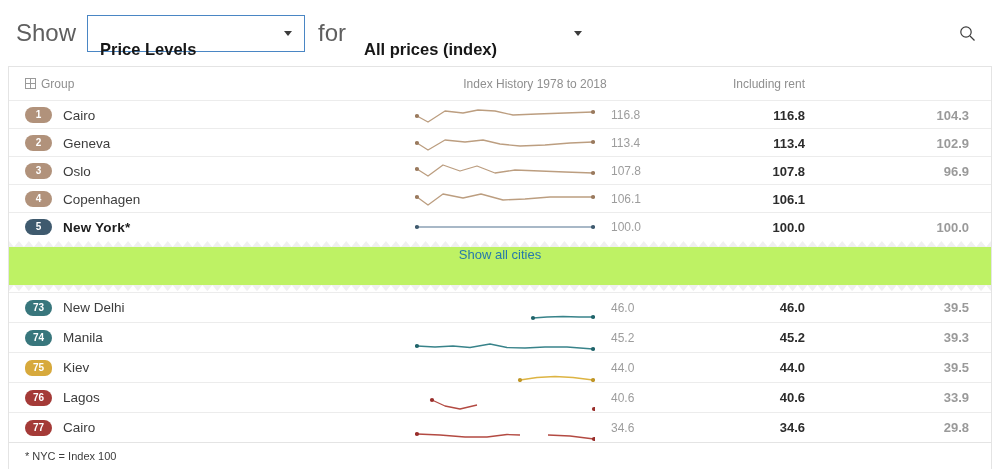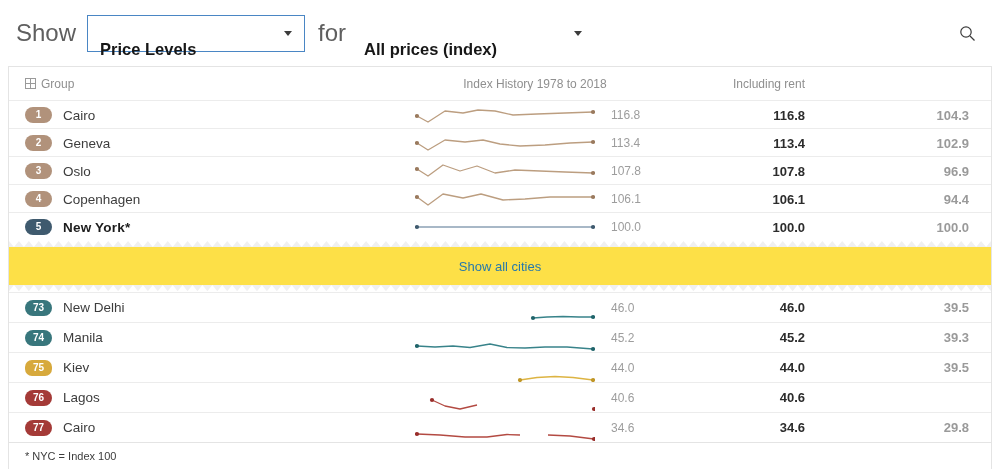--- a/index.html
+++ b/index.html
@@ -117,23 +117,23 @@
   .cell-spark { line-height: 0; }
   .cell-sparkval { font-size: 12px; color: #9d9d9d; padding-left: 16px; }
   .cell-excl { text-align: right; font-size: 13px; font-weight: bold; color: #2c2c2c; }
   .cell-incl { text-align: right; font-size: 13px; font-weight: 600; color: #9a9a9a; }
 
   
   .separator { height: 52px; }
   .zz-edge { display: block; width: 100%; height: 7px; }
   .zz-band {
     height: 38px;
-    background: #fde047;
+    background: #bef264;
     display: flex;
-    align-items: center;
+    align-items: flex-start;
     justify-content: center;
   }
   .show-all {
     font-size: 13px;
     color: #2679ab;
     cursor: pointer;
   }
 
   
   .footnote-row {
@@ -242,21 +242,20 @@
     </div>
     <div class="cell-spark">
       <svg viewBox="0 0 180 28" width="180" height="28">
             <polyline points="2,12 13,20 28,9 48,13 66,9 88,15 110,14 135,12 158,12 178,12" fill="none" stroke="#bc9e80" stroke-width="1.3" stroke-linejoin="round"></polyline>
             <circle cx="2" cy="12" r="2.1" fill="#9a7a5e"></circle>
             <circle cx="178" cy="12" r="2.1" fill="#9a7a5e"></circle>
           </svg>
     </div>
     <div class="cell-sparkval">106.1</div>
     <div class="cell-excl">106.1</div>
-    <div class="cell-incl">94.4</div>
   </div>
 
   <div class="grid-row row bold-row">
     <div class="cell-name">
       <span class="badge" style="background: rgb(63, 90, 110);">5</span>
       <span class="city">New York*</span>
     </div>
     <div class="cell-spark">
       <svg viewBox="0 0 180 28" width="180" height="28">
             <polyline points="2,14 178,14" fill="none" stroke="#8ba1b4" stroke-width="1.3" stroke-linejoin="round"></polyline>
@@ -341,20 +340,21 @@
     </div>
     <div class="cell-spark">
       <svg viewBox="0 0 180 28" width="180" height="28">
             <polyline points="17,16 30,22 45,25 62,21" fill="none" stroke="#b34a42" stroke-width="1.3" stroke-linejoin="round"></polyline>
             <circle cx="17" cy="16" r="2.1" fill="#992e2b"></circle>
             <circle cx="179" cy="25" r="2.1" fill="#992e2b"></circle>
           </svg>
     </div>
     <div class="cell-sparkval">40.6</div>
     <div class="cell-excl">40.6</div>
+    <div class="cell-incl">33.9</div>
   </div>
 
   <div class="grid-row row tall">
     <div class="cell-name">
       <span class="badge" style="background: rgb(164, 58, 55);">77</span>
       <span class="city">Cairo</span>
     </div>
     <div class="cell-spark">
       <svg viewBox="0 0 180 28" width="180" height="28">
             <polyline points="2,20 25,21 50,23 72,23 92,20.5 105,21" fill="none" stroke="#b34a42" stroke-width="1.3" stroke-linejoin="round"></polyline>

